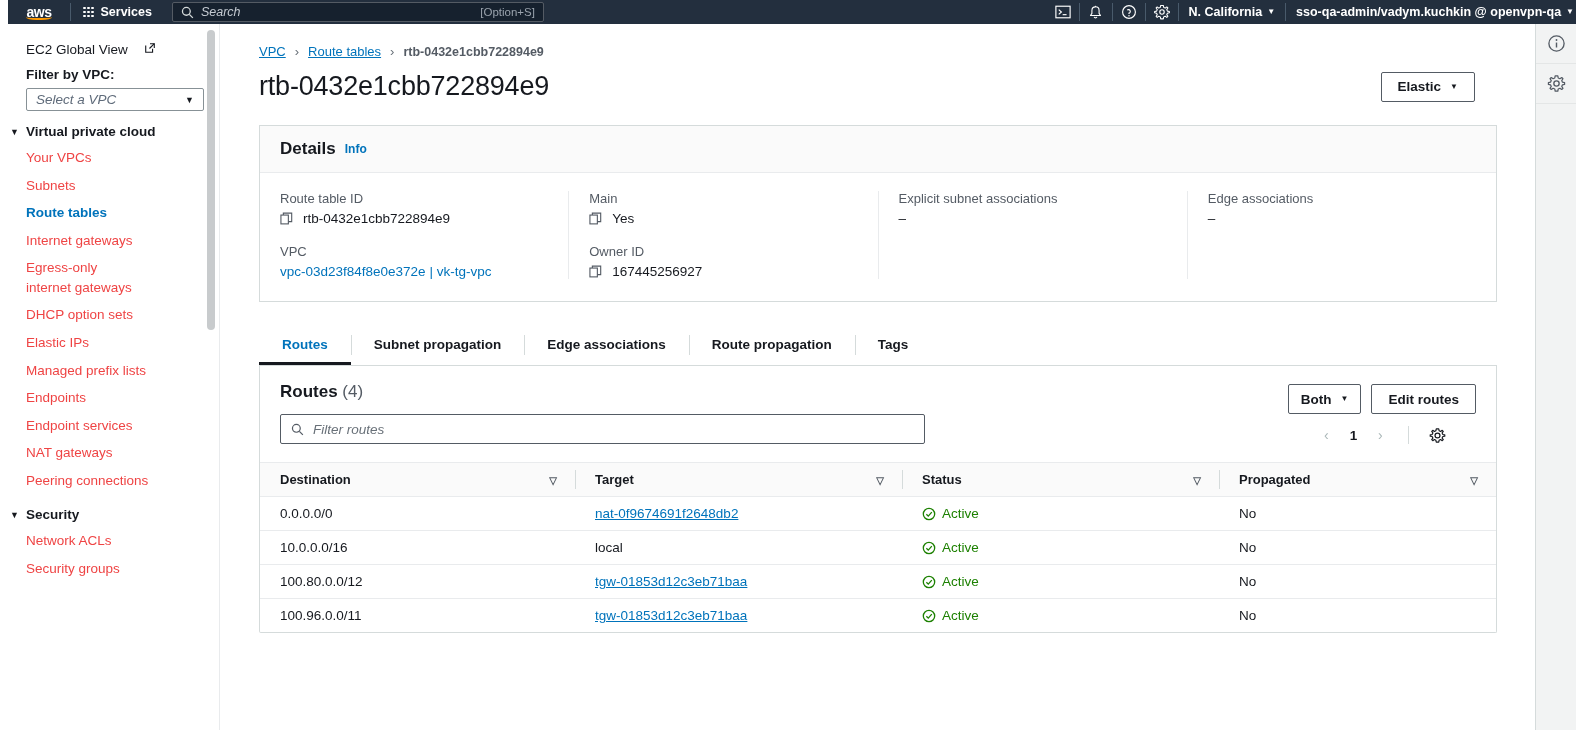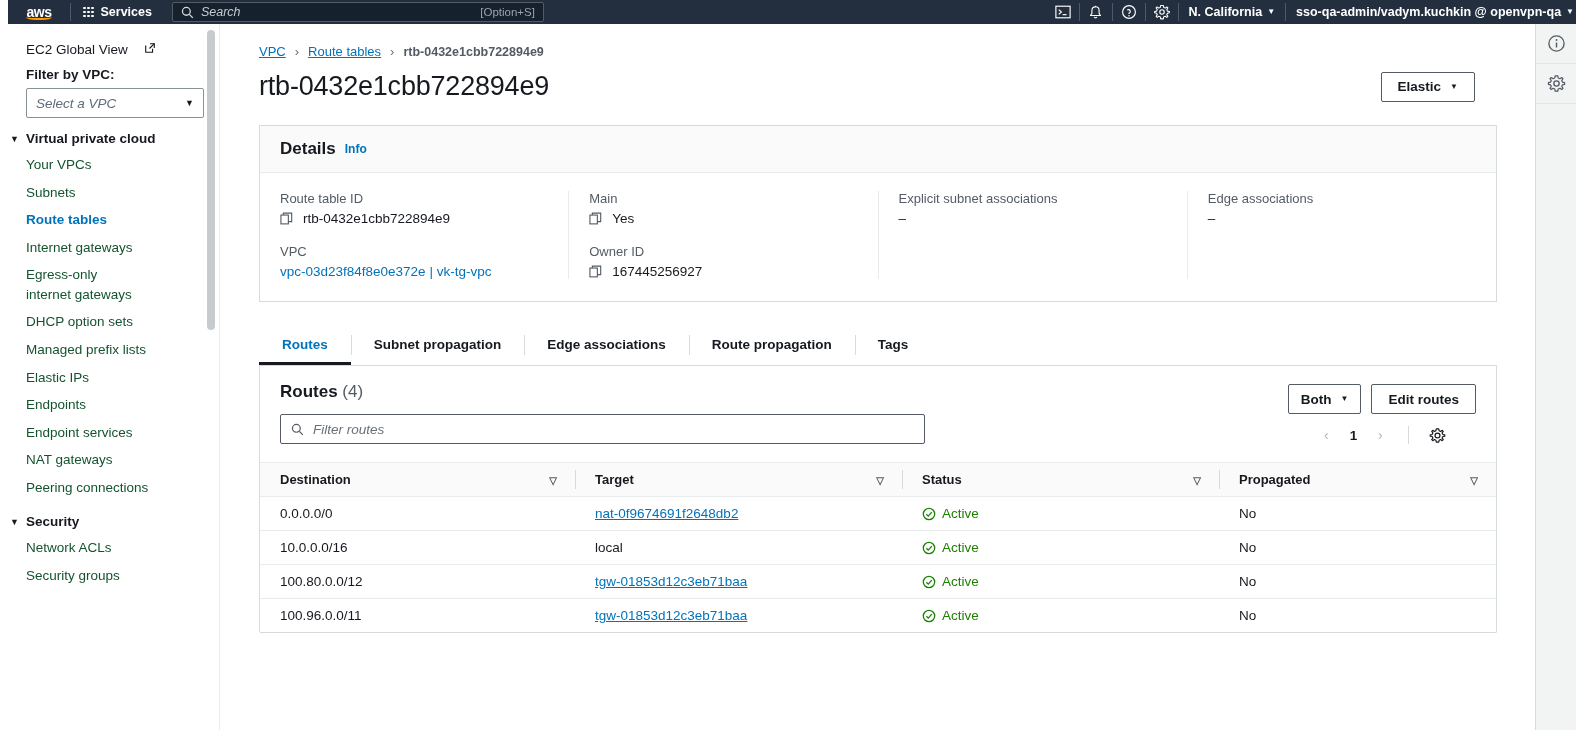--- a/index.html
+++ b/index.html
@@ -91,38 +91,38 @@
   .sidebar-body { padding: 14px 0 0 0; }
   .side-link {
     display: flex; align-items: center; gap: 16px;
     padding: 4px 22px 4px 26px;
     font-size: 13.5px; color: #16191f; cursor: pointer;
   }
   .ext-icon { display: inline-block; }
   .filter-label { padding: 6px 22px 4px 26px; font-size: 13.5px; font-weight: 700; color: #16191f; }
   .vpc-select {
     margin: 2px 22px 0 26px;
-    height: 30px; width: 178px;
+    height: 23px; width: 178px;
     border: 1px solid #879196;
     border-radius: 2px;
     display: flex; align-items: center; justify-content: space-between;
     padding: 0 9px;
     cursor: pointer; background: #fff;
   }
   .vpc-select .val { font-style: italic; color: #5f6b7a; font-size: 13.5px; }
   .vpc-select .tri { font-size: 9px; color: #16191f; }
   .side-group {
     display: flex; align-items: center; gap: 7px;
     padding: 13px 22px 5px 10px;
     font-size: 13.5px; font-weight: 700; color: #16191f; cursor: pointer;
   }
   .side-group .tri { font-size: 9px; }
   .side-item {
     padding: 4px 22px 4px 26px;
-    font-size: 13.5px; color: #14532d; cursor: pointer;
+    font-size: 13.5px; color: #ef4444; cursor: pointer;
     line-height: 1.45;
   }
   .side-item.active { color: #0073bb; font-weight: 700; }
   .side-scroll-track {
     position: absolute; top: 0; right: 4px;
     width: 8px; height: 706px;
   }
   .side-scroll-thumb {
     position: absolute; top: 6px; right: 4px;
     width: 8px; height: 300px;
@@ -379,22 +379,22 @@
     <div class="side-group">
       <span class="tri">▼</span>
       <span>Virtual private cloud</span>
     </div>
     <div class="side-item">Your VPCs</div>
     <div class="side-item">Subnets</div>
     <div class="side-item active">Route tables</div>
     <div class="side-item">Internet gateways</div>
     <div class="side-item" style="max-width:160px">Egress-only internet gateways</div>
     <div class="side-item">DHCP option sets</div>
+    <div class="side-item">Elastic IPs</div>
     <div class="side-item">Managed prefix lists</div>
-    <div class="side-item">Elastic IPs</div>
     <div class="side-item">Endpoints</div>
     <div class="side-item">Endpoint services</div>
     <div class="side-item">NAT gateways</div>
     <div class="side-item">Peering connections</div>
 
     <div class="side-group">
       <span class="tri">▼</span>
       <span>Security</span>
     </div>
     <div class="side-item">Network ACLs</div>

